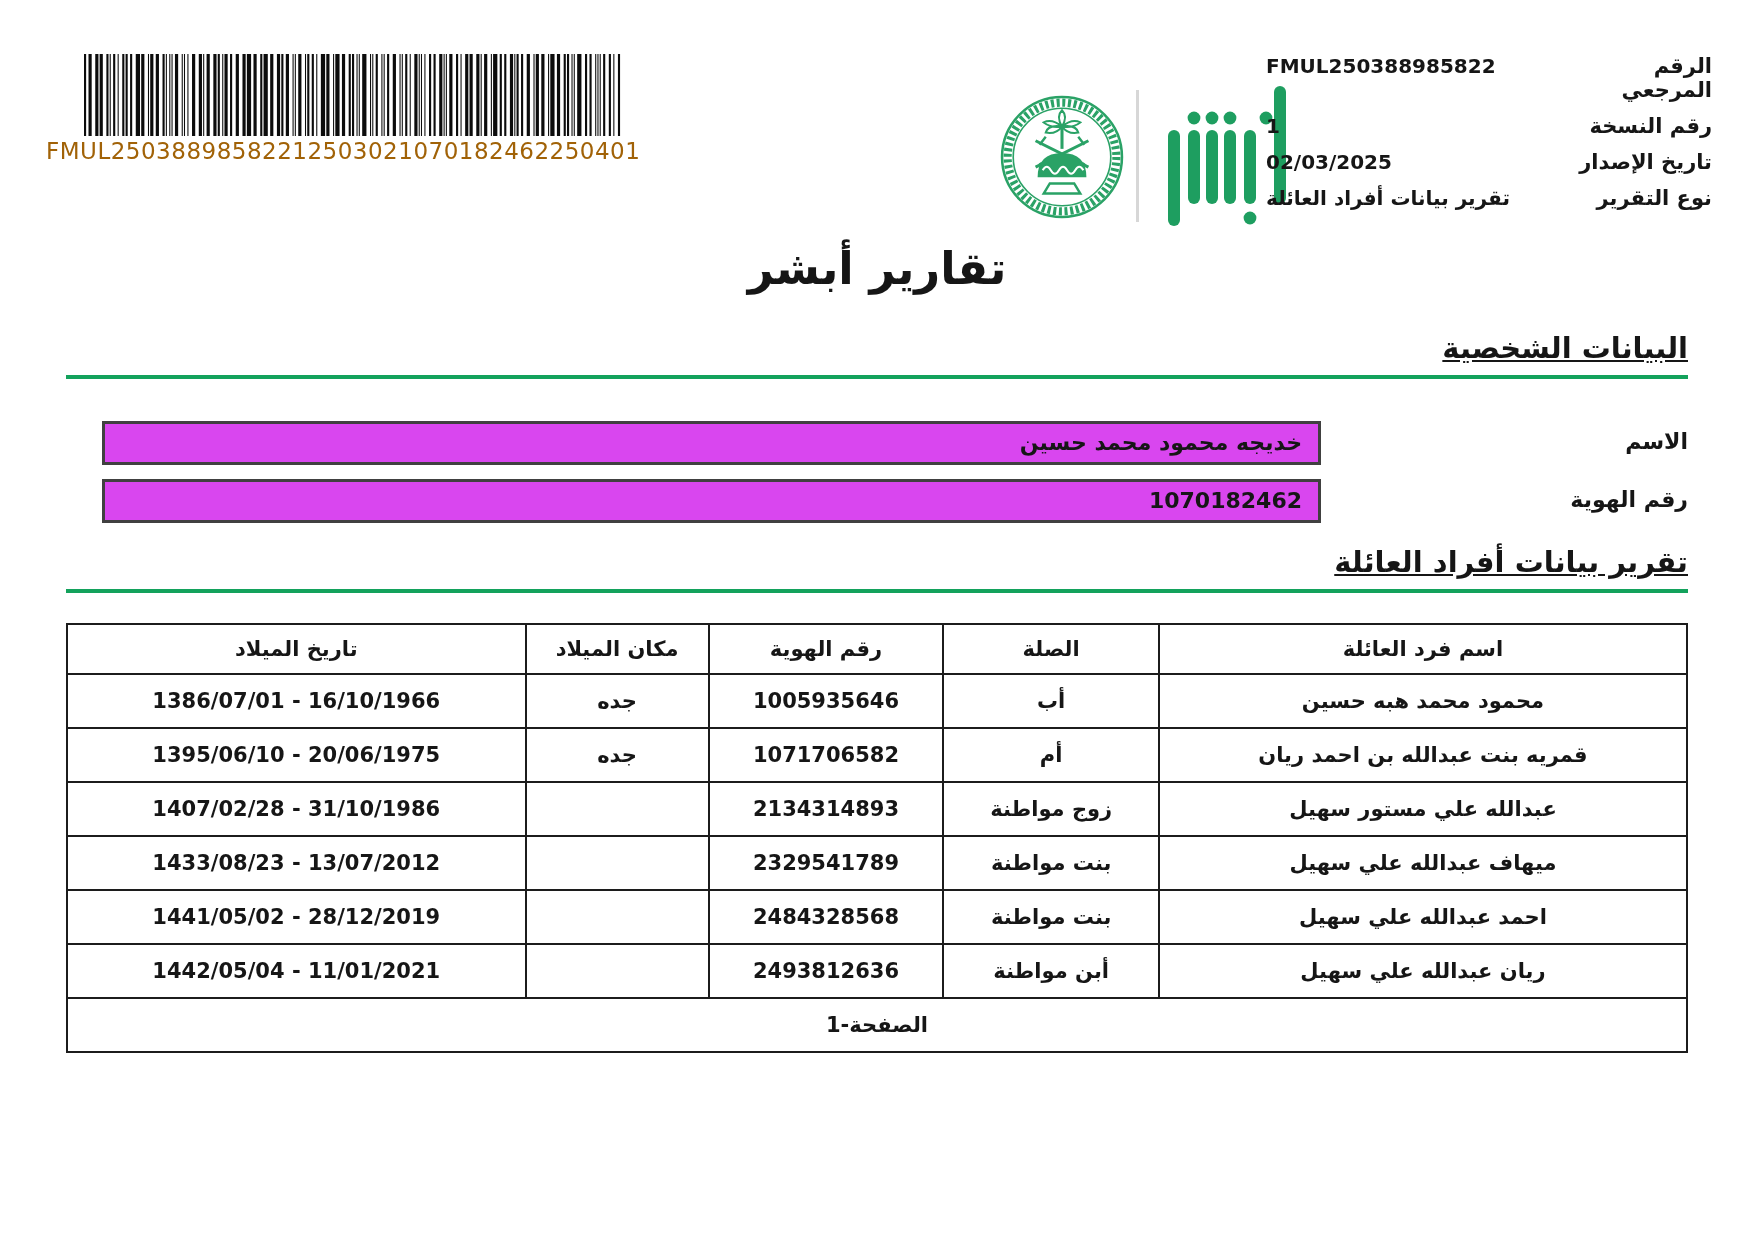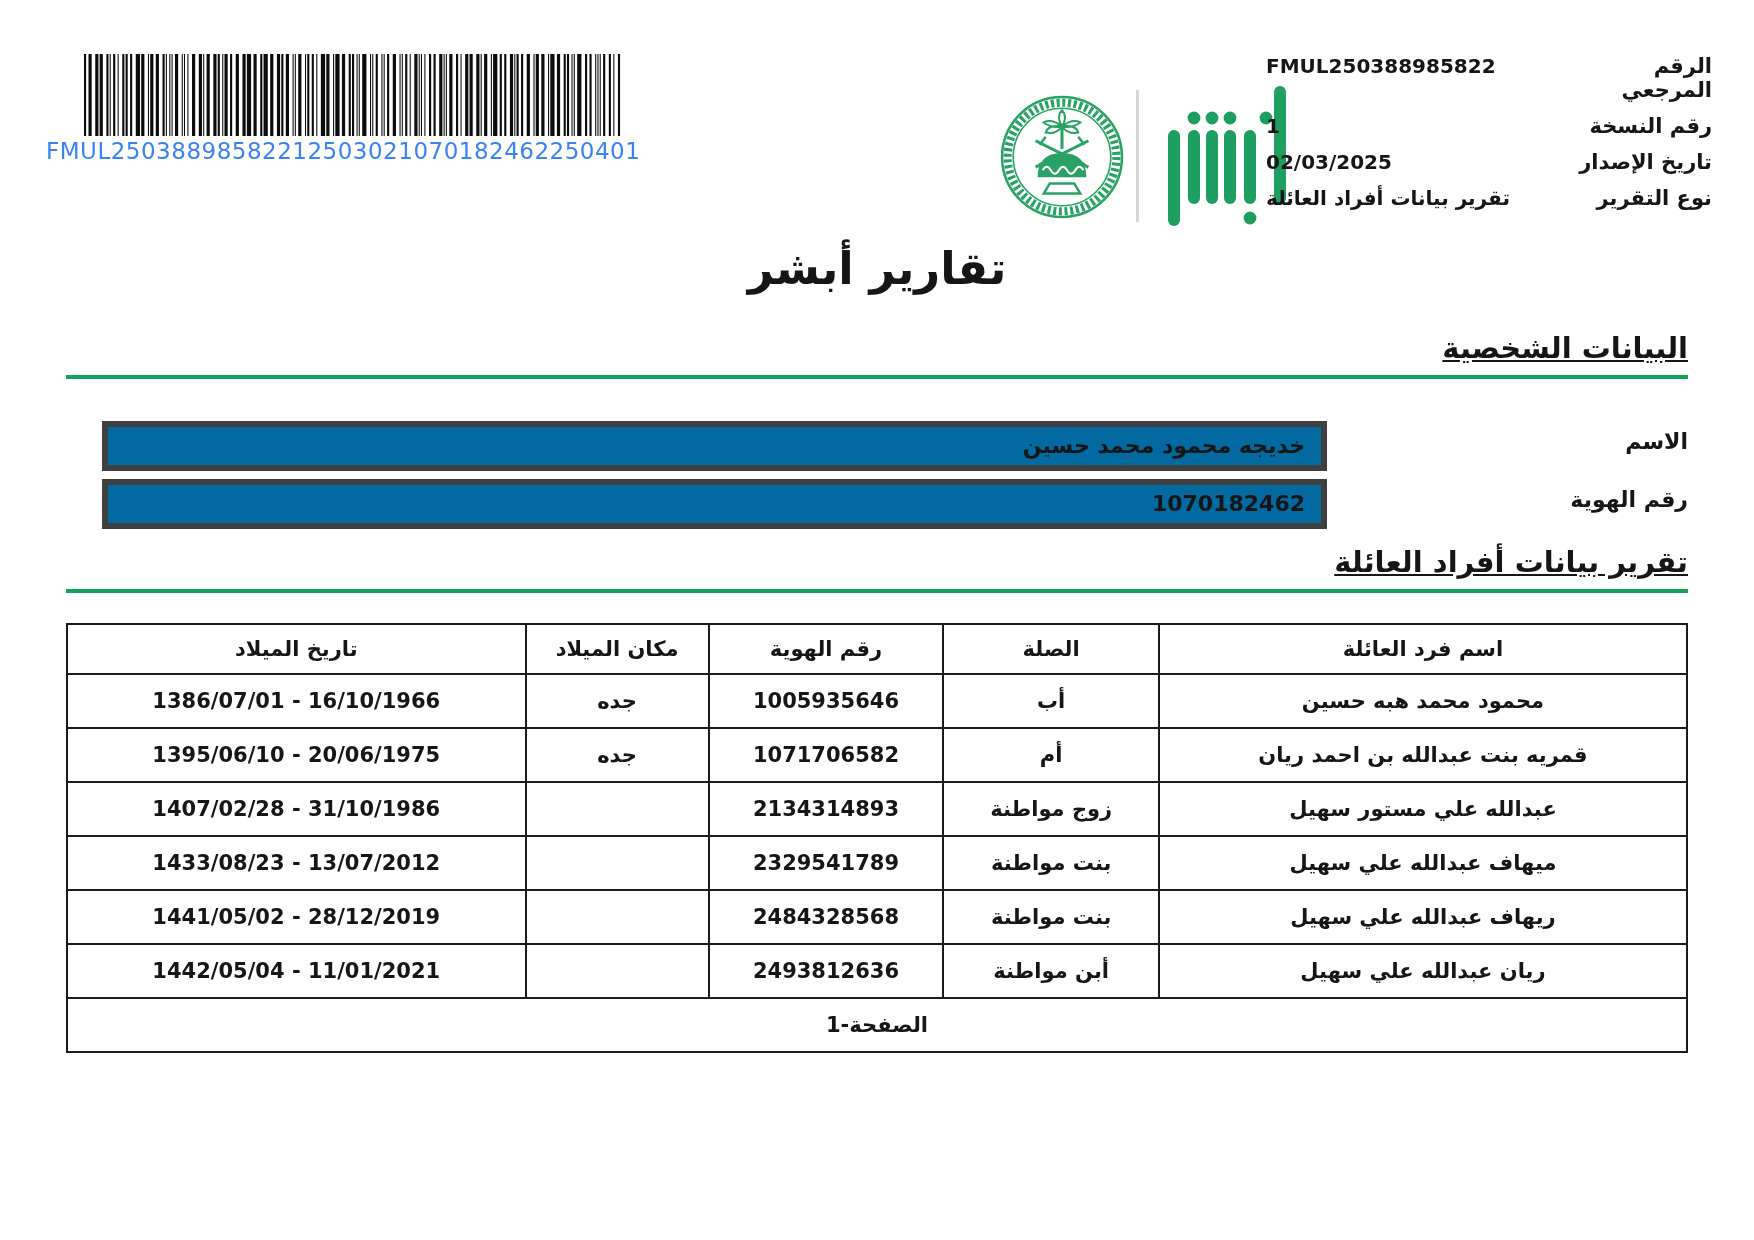--- a/index.html
+++ b/index.html
@@ -14,21 +14,21 @@
     background:#ffffff;color:var(--ink);
     font-family:"DejaVu Sans", sans-serif;
     direction:rtl;
   }
   
   .header{position:relative;height:232px;}
   .barcode-wrap{position:absolute;left:46px;top:54px;width:560px;direction:ltr;text-align:left;}
   .barcode-bars{display:block;margin-left:38px;width:537px;height:82px;}
   .barcode-bars rect{fill:#0c0c0c;}
   .barcode-text{
-    font-size:23px;letter-spacing:.5px;color:#3b82f6;margin-top:2px;
+    font-size:23px;letter-spacing:.5px;color:#a16207;margin-top:2px;
     font-family:"DejaVu Sans", sans-serif;white-space:nowrap;
   }
   .emblem{position:absolute;left:999px;top:94px;width:126px;height:126px;}
   .logo-divider{position:absolute;left:1136px;top:90px;width:3px;height:132px;background:#d7d7d7;}
   .absher{position:absolute;left:1166px;top:82px;width:126px;height:146px;}
   .meta{position:absolute;right:42px;top:54px;}
   .meta-row{display:grid;grid-template-columns:150px 300px;align-items:baseline;margin-bottom:12px;}
   .meta-label{font-weight:bold;font-size:21px;text-align:right;}
   .meta-value{font-weight:bold;font-size:20px;text-align:left;padding-left:4px;grid-column:2;grid-row:1;}
   .meta-row{direction:rtl;}
@@ -36,21 +36,21 @@
   
   .content{padding:0 66px;}
   .doc-title{text-align:center;font-size:45px;font-weight:bold;margin:10px 0 0 0;letter-spacing:0;}
   .section-heading{font-size:29px;font-weight:bold;margin:36px 0 0 0;text-align:right;text-decoration:underline;}
   .green-line{height:4px;background:var(--line-green);margin-top:10px;border:none;width:100%;}
   .fields{margin-top:42px;}
   .field-row{position:relative;height:42px;margin-bottom:16px;}
   .field-label{position:absolute;right:0;top:0;line-height:42px;font-size:22px;font-weight:bold;}
   .field-box{
     position:absolute;left:36px;top:0;width:1203px;height:38px;
-    border:6px solid #404040;background:#0369a1;
+    border:3px solid #404040;background:#d946ef;
     line-height:38px;text-align:right;padding-left:10px;
   }
   .field-value{padding-right:16px;font-size:22px;font-weight:bold;}
   .family-heading{margin-top:24px;}
   
   table.family{
     width:100%;border-collapse:collapse;margin-top:30px;
     table-layout:fixed;
   }
   table.family th, table.family td{
@@ -313,21 +313,21 @@
           <td class="ltr-cell">1407/02/28 - 31/10/1986</td>
         </tr>
         <tr>
           <td>ميهاف عبدالله علي سهيل</td>
           <td>بنت مواطنة</td>
           <td>2329541789</td>
           <td></td>
           <td class="ltr-cell">1433/08/23 - 13/07/2012</td>
         </tr>
         <tr>
-          <td>ريهاف عبدالله علي سهيل</td>
+          <td>احمد عبدالله علي سهيل</td>
           <td>بنت مواطنة</td>
           <td>2484328568</td>
           <td></td>
           <td class="ltr-cell">1441/05/02 - 28/12/2019</td>
         </tr>
         <tr>
           <td>ريان عبدالله علي سهيل</td>
           <td>أبن مواطنة</td>
           <td>2493812636</td>
           <td></td>

